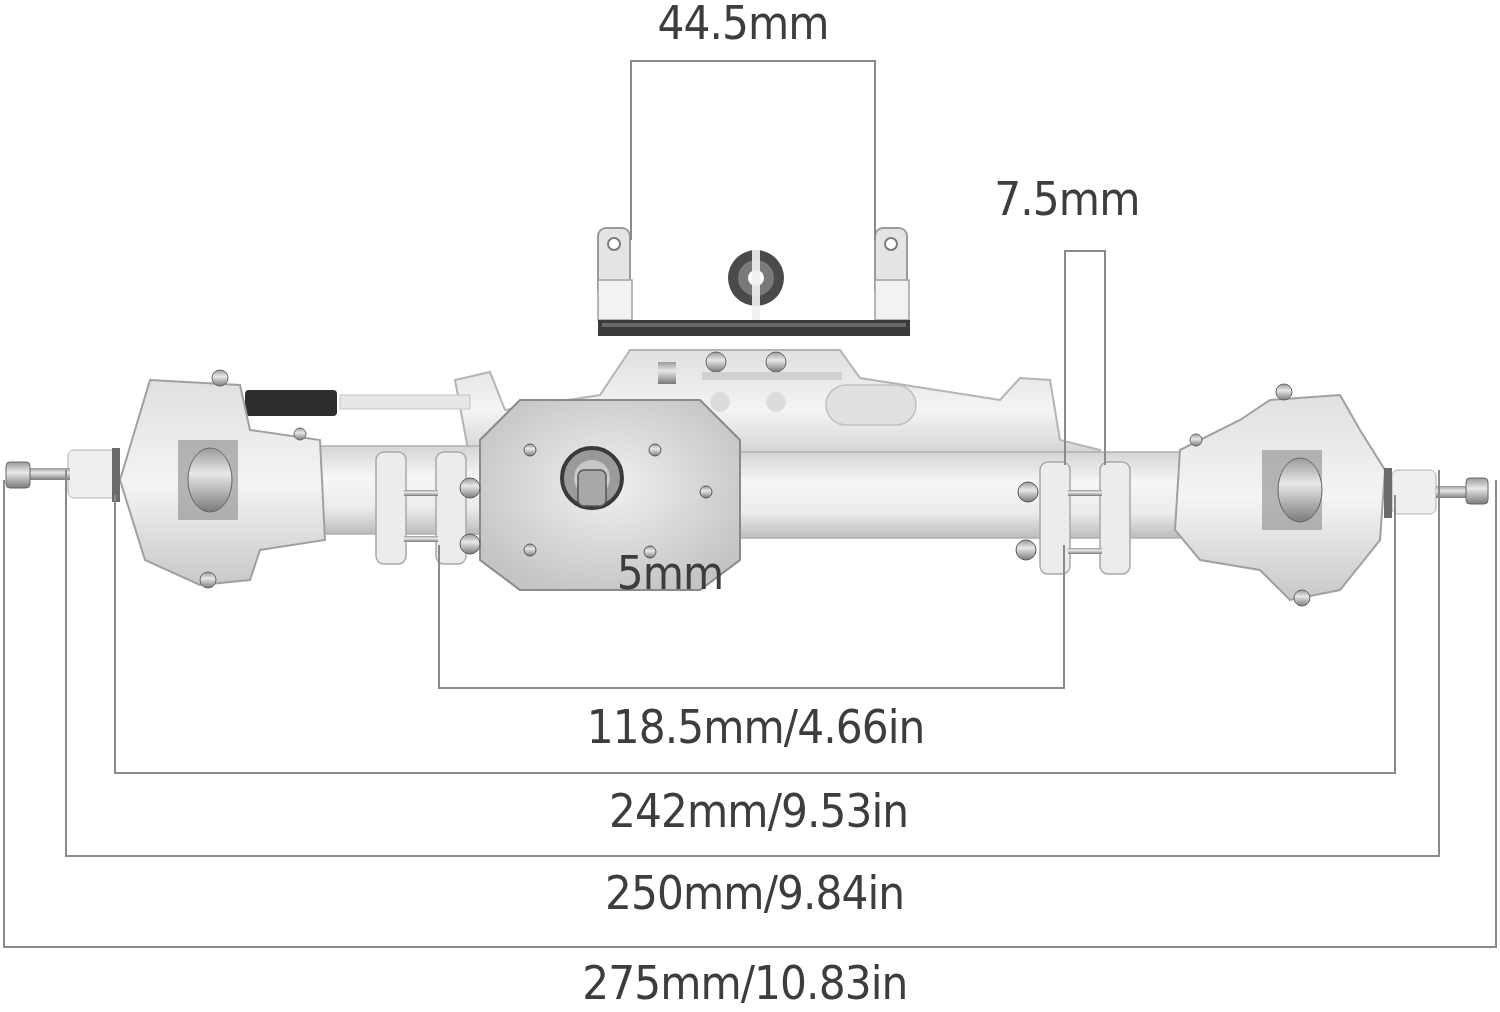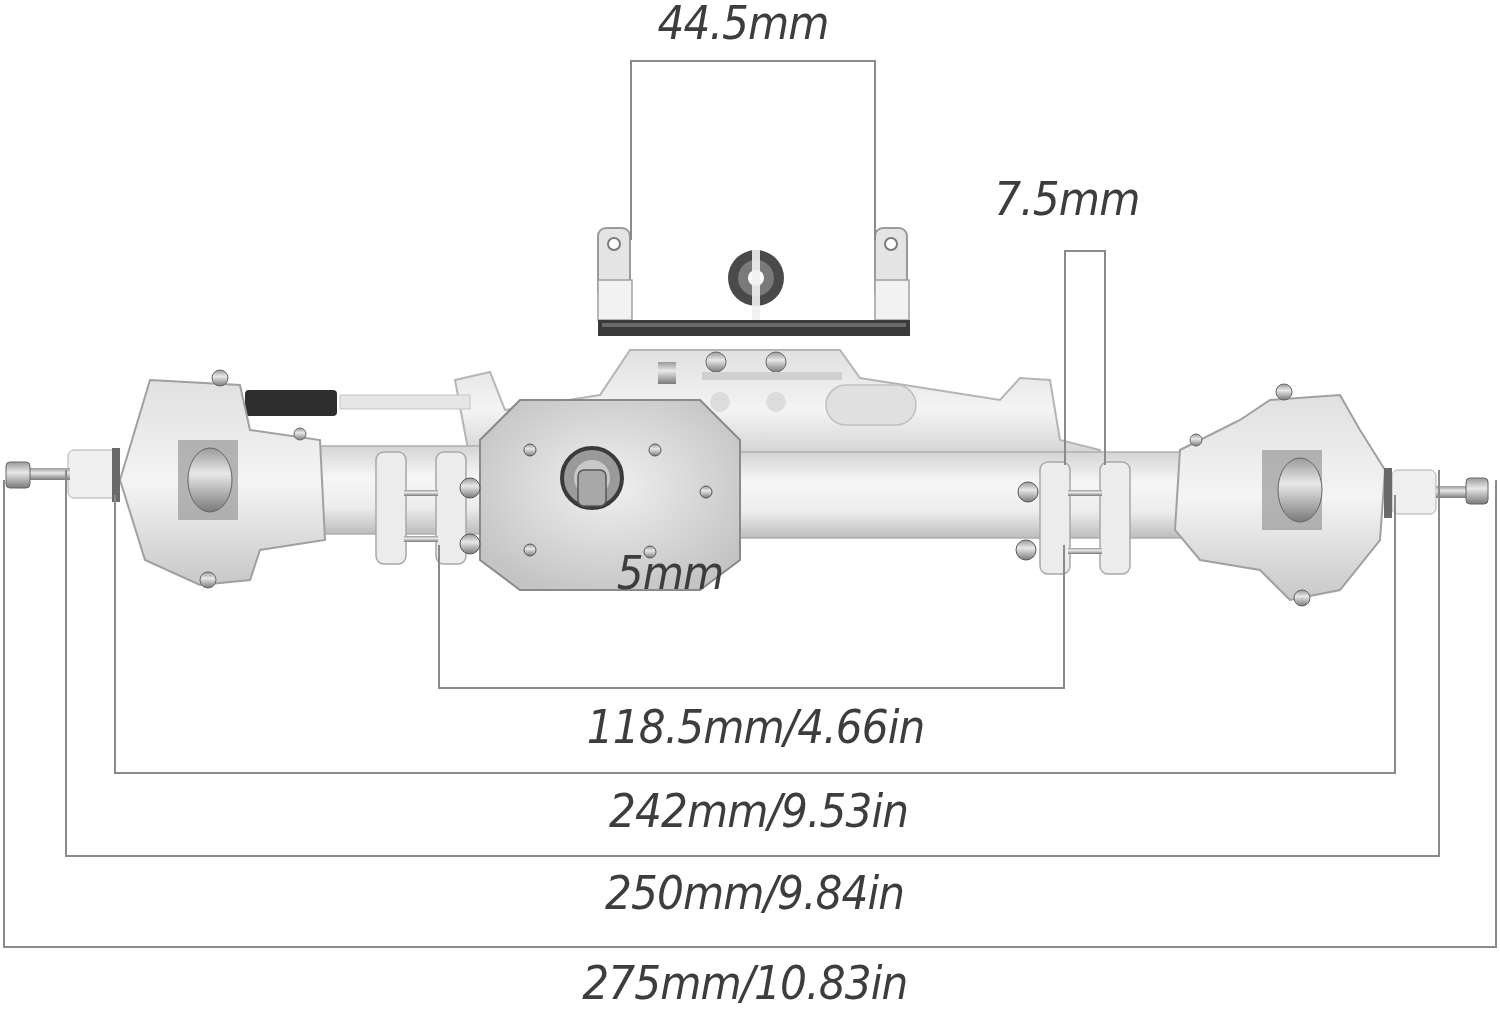--- a/index.html
+++ b/index.html
@@ -1,17 +1,17 @@
 <!DOCTYPE html>
 <html><head>
   <meta charset="utf-8">
   <style>
     html, body { margin: 0; padding: 0; background: #ffffff; }
     body { width: 1500px; height: 1012px; position: relative; overflow: hidden; font-family: "DejaVu Sans", sans-serif; }
-    #canvas { position: absolute; left: 0; top: 0; width: 1500px; height: 792px; font-style: italic; }
+    #canvas { position: absolute; left: 0; top: 0; width: 1500px; height: 792px; }
     .dim-label { position: absolute; color: #3d3d3d; font-family: "DejaVu Sans", sans-serif; font-size: 46px; letter-spacing: -1px; white-space: nowrap; transform: scaleX(0.92); transform-origin: center; }
     .dim-line { position: absolute; border: 2px solid #8a8a8a; box-sizing: border-box; }
   </style>
 </head>
 <body>
 
 <div id="canvas">
 
   <svg width="1500" height="1012" style="position:absolute;left:0;top:0;">
     <defs>

